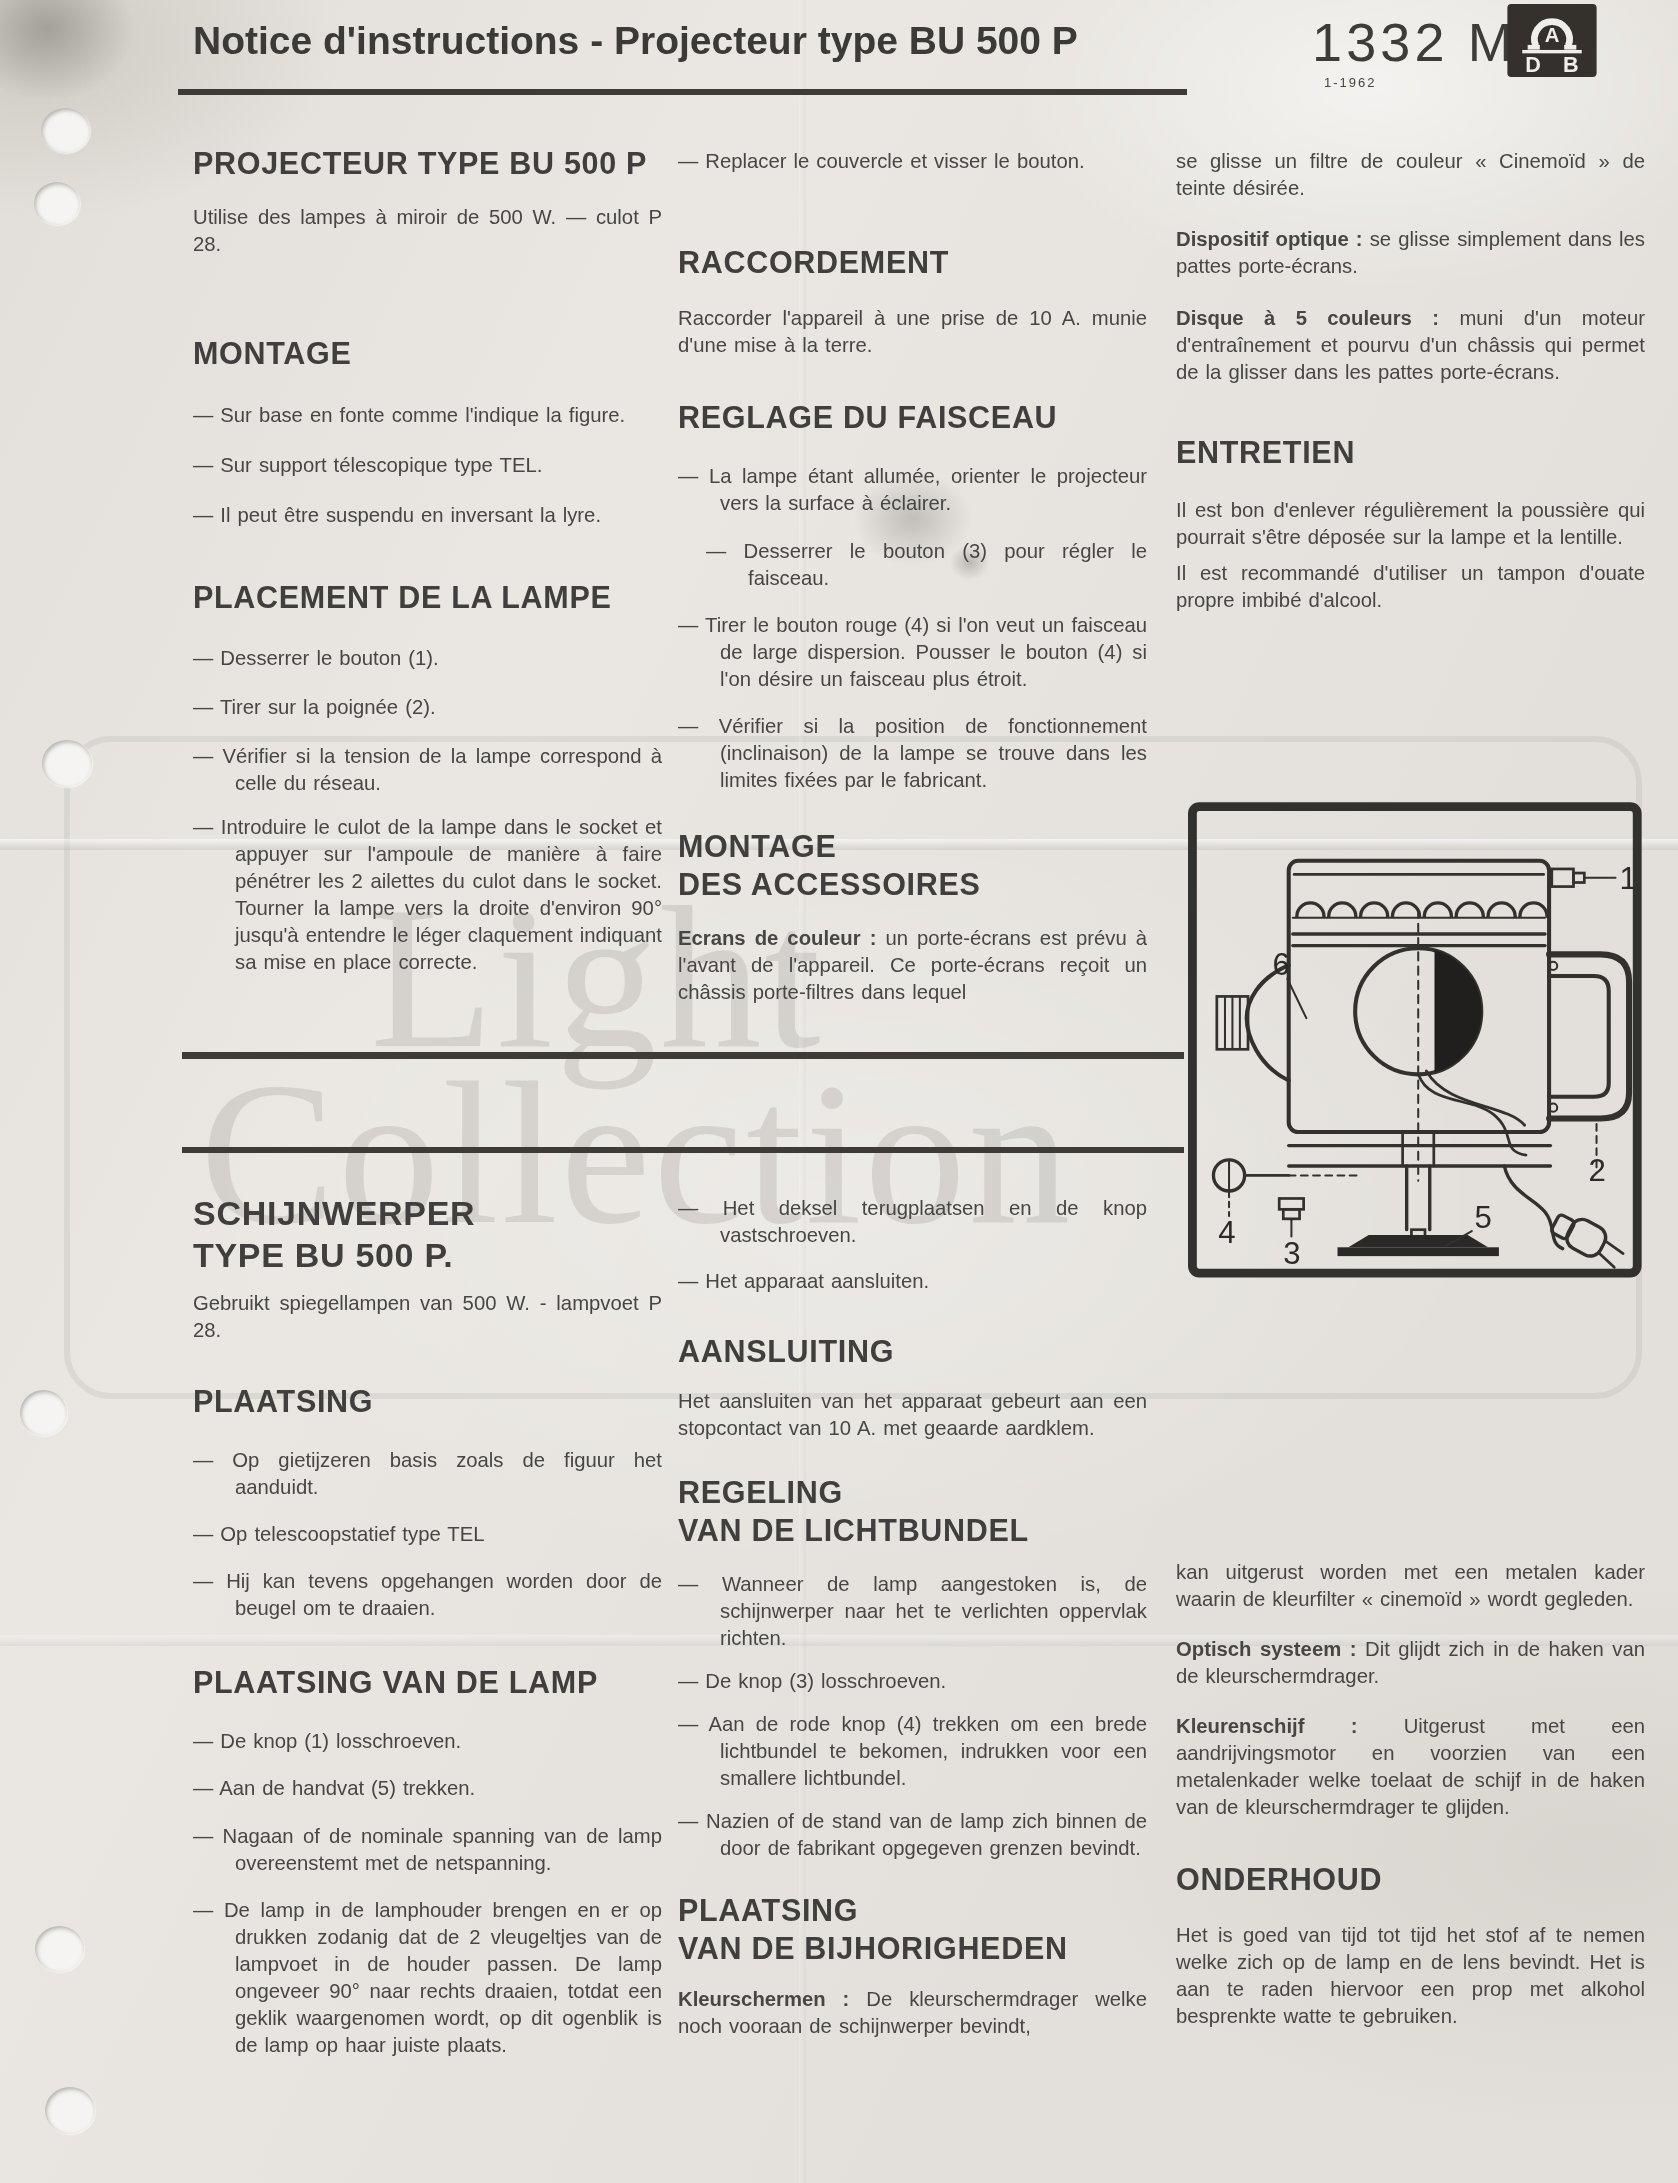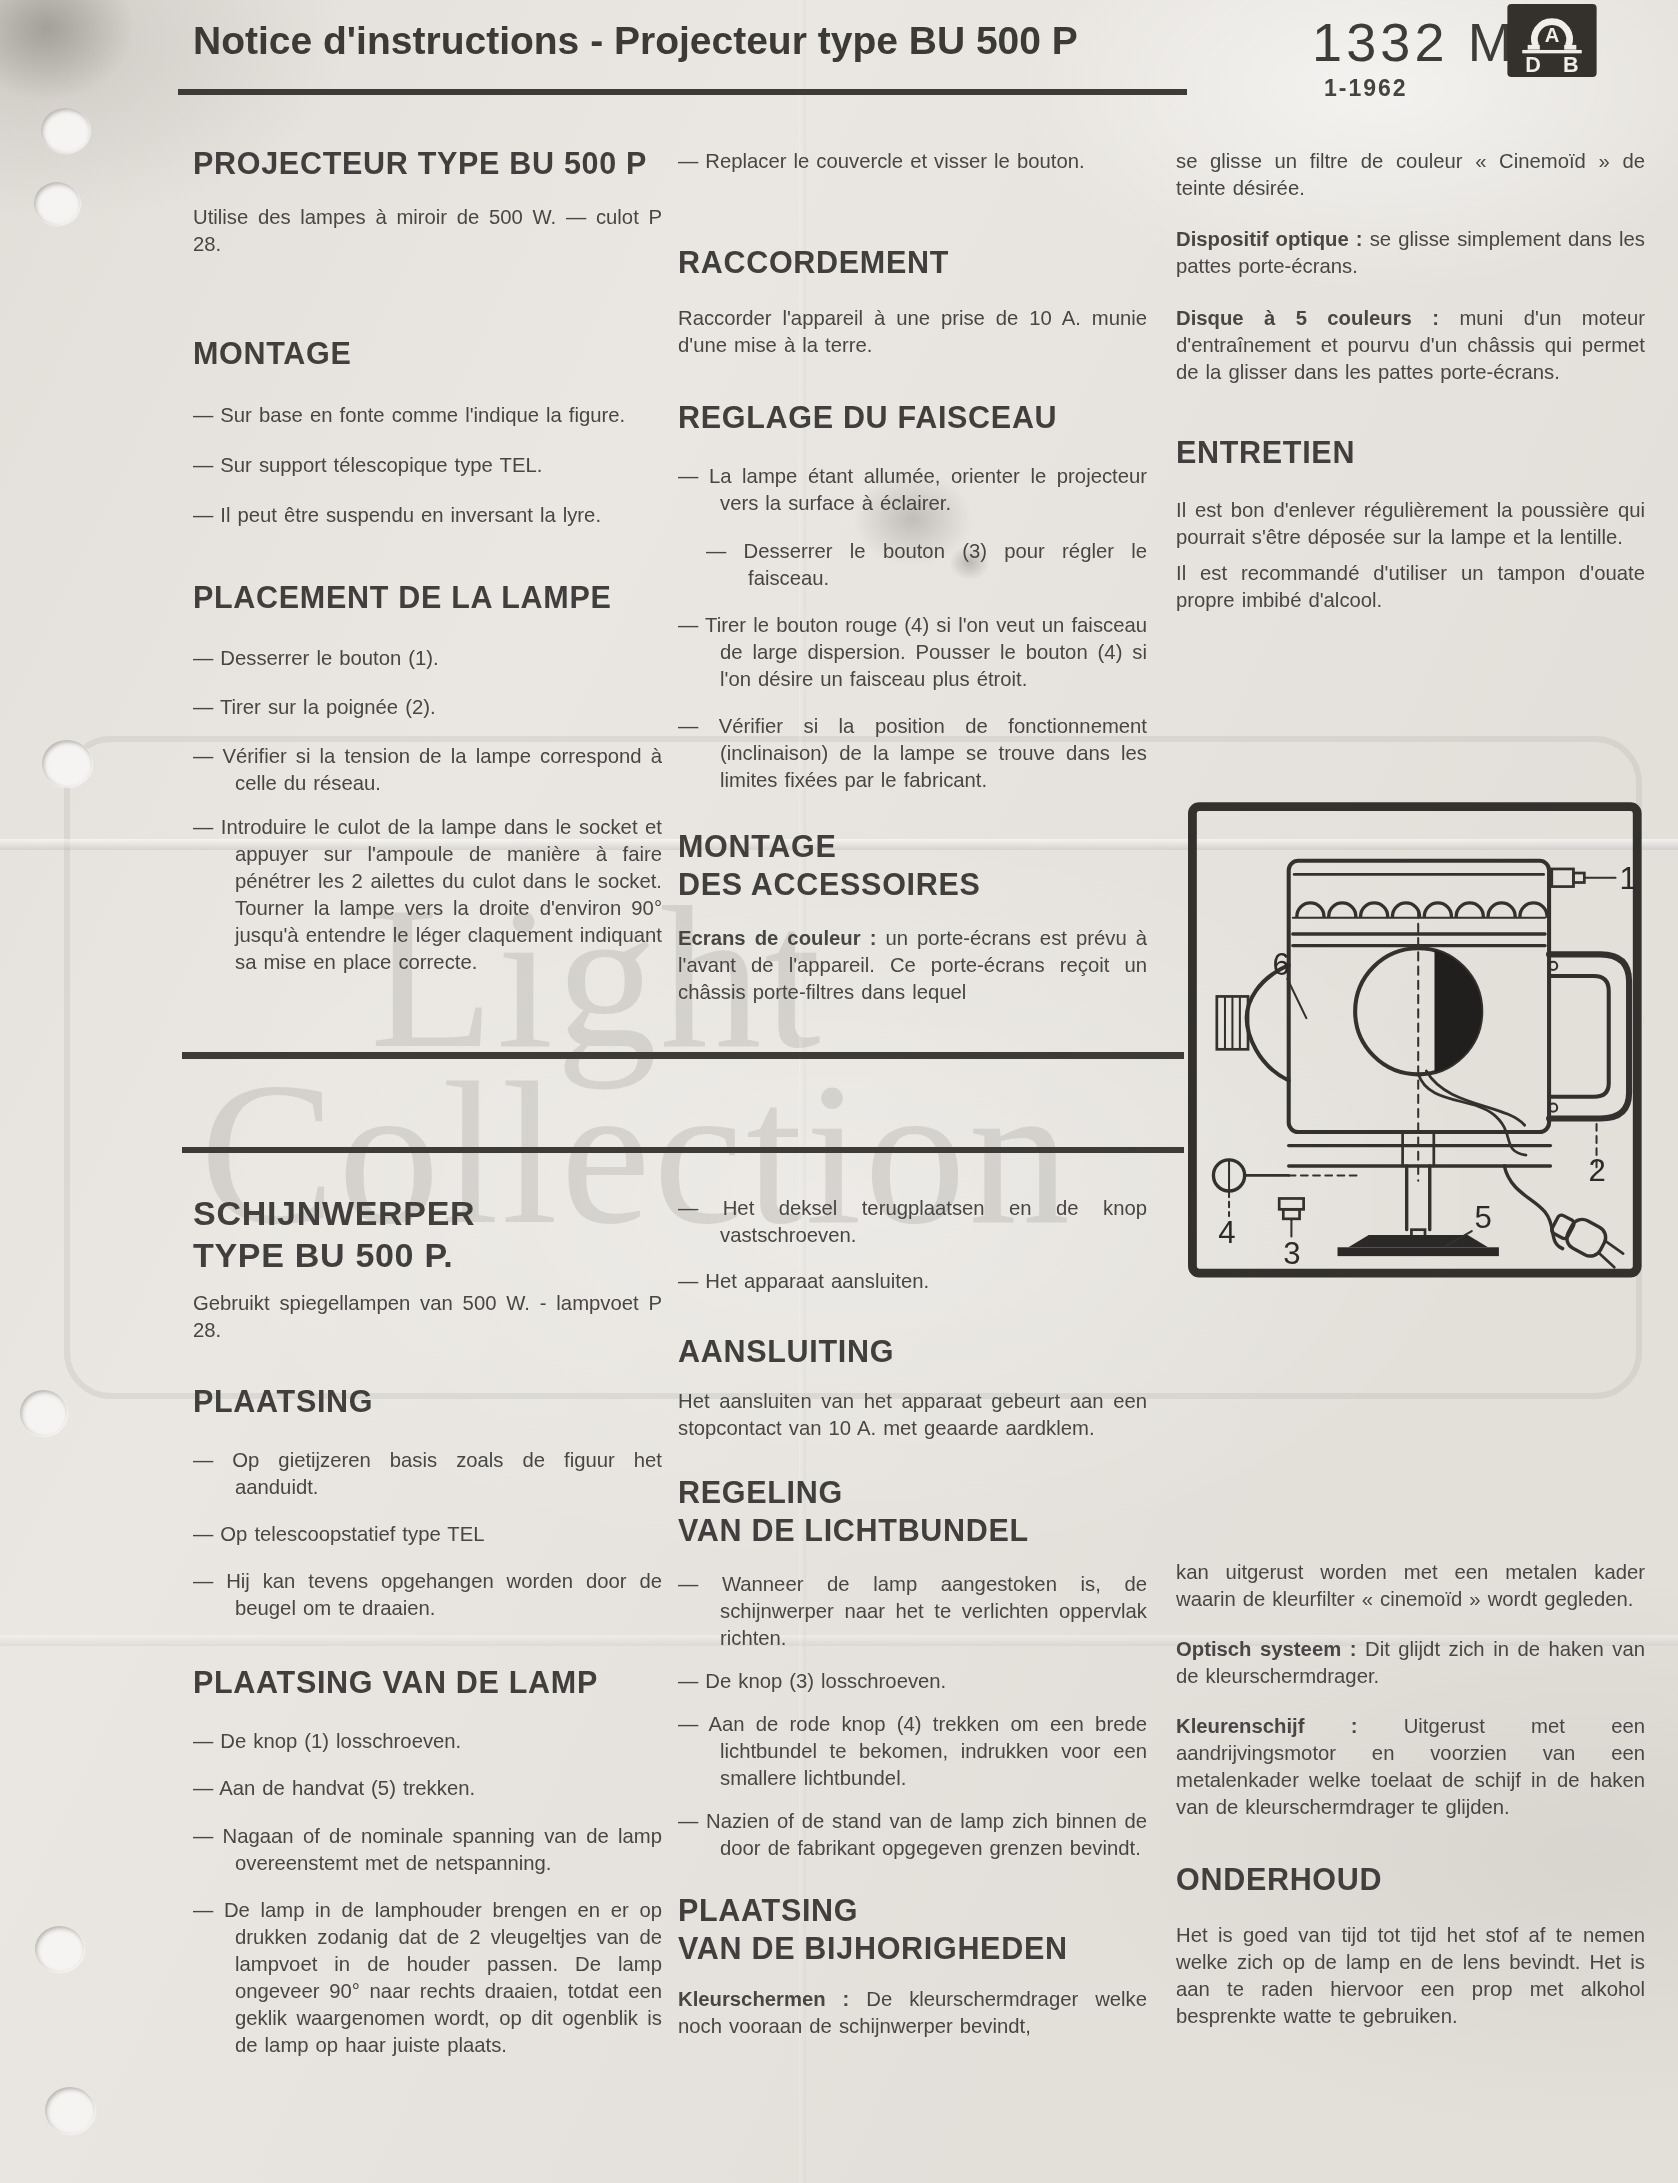--- a/index.html
+++ b/index.html
@@ -29,21 +29,21 @@
   .h{font-size:30.5px;font-weight:700;color:#403f3d;letter-spacing:0.7px;line-height:38px;margin:0;}
   .p{font-size:20.3px;line-height:27px;text-align:justify;word-spacing:1.4px;margin:0;}
   .it{font-size:20.3px;line-height:27px;text-align:justify;word-spacing:1.4px;margin:0;
       padding-left:42px;text-indent:-42px;}
   .lead{font-weight:700;}
   .col{position:absolute;width:469px;}
 
   .title{font-size:39px;font-weight:700;color:#39383530;color:#3b3a37;letter-spacing:0px;white-space:nowrap;}
   .rule{position:absolute;background:#3e3b37;z-index:3;}
   .docnum{font-size:54px;font-weight:400;color:#3d3c39;letter-spacing:4.1px;white-space:nowrap;}
-  .datecode{font-size:23px;font-weight:700;color:#45443f;letter-spacing:2px;}
+  .datecode{font-size:13px;font-weight:400;color:#45443f;letter-spacing:2px;}
   .banner-title{font-size:43px;font-weight:700;color:#3a3936;letter-spacing:0.3px;white-space:nowrap;}
   .figwrap{position:absolute;z-index:3;}
   svg text{font-family:"Liberation Sans",sans-serif;}
 </style>
 </head>
 <body>
 
 <div class="page">
 
   <div class="wm" style="left:370px;top:861px;font-size:203px;">Light</div>

